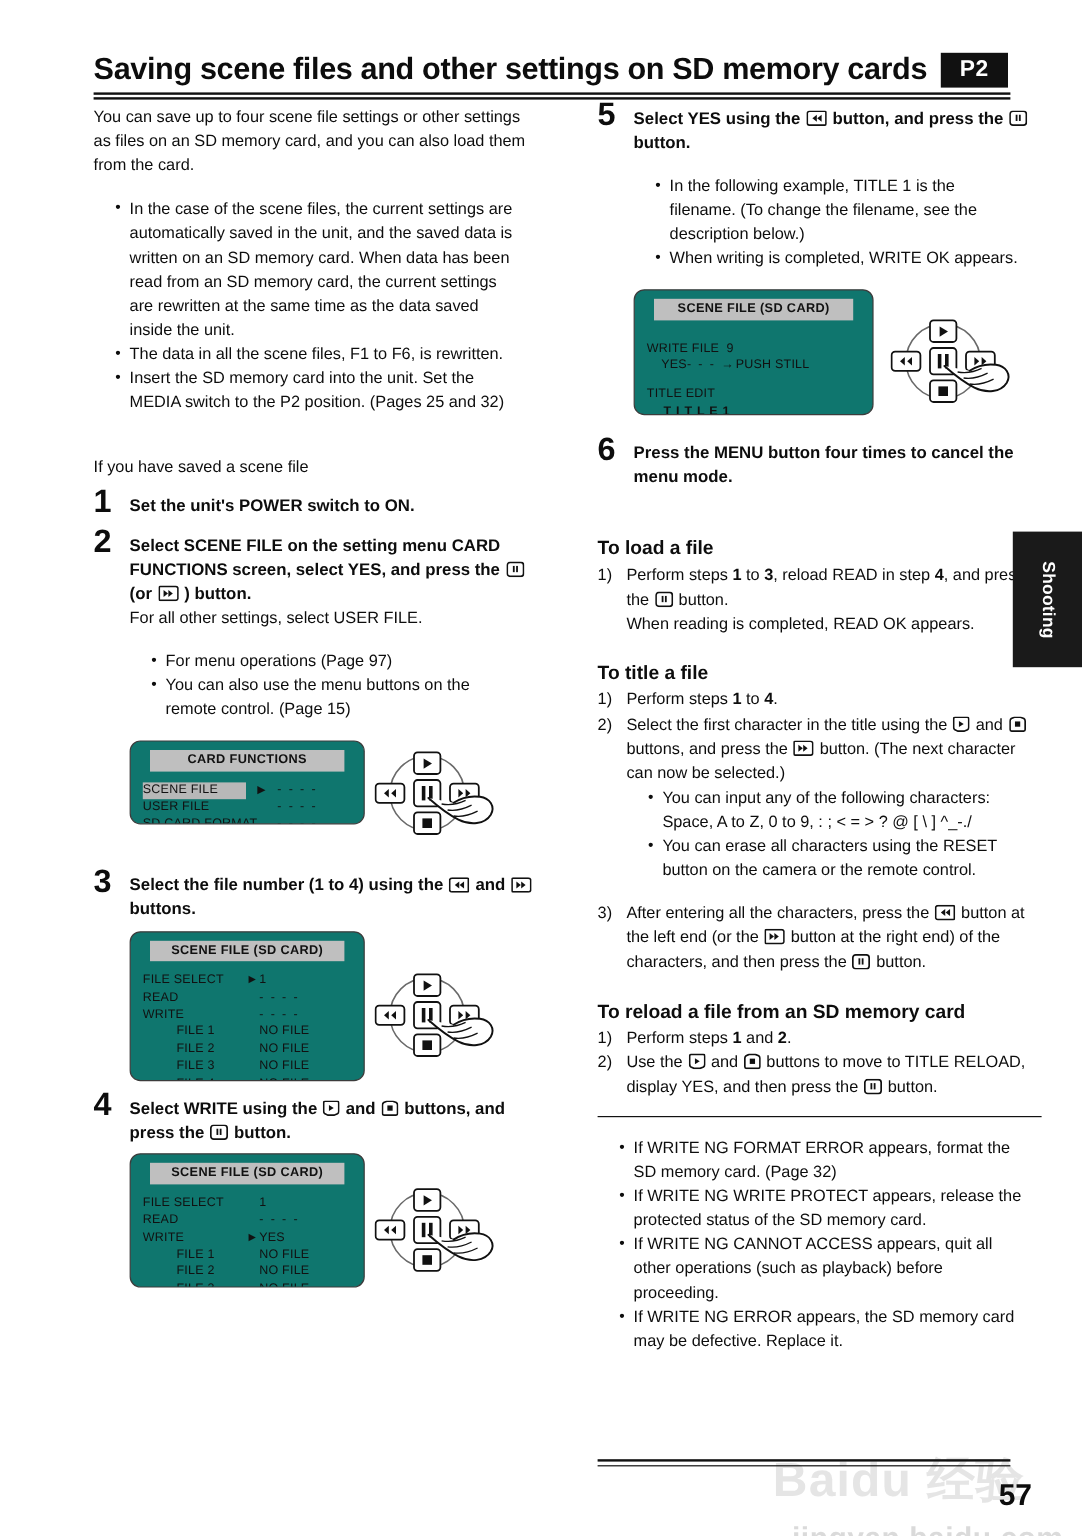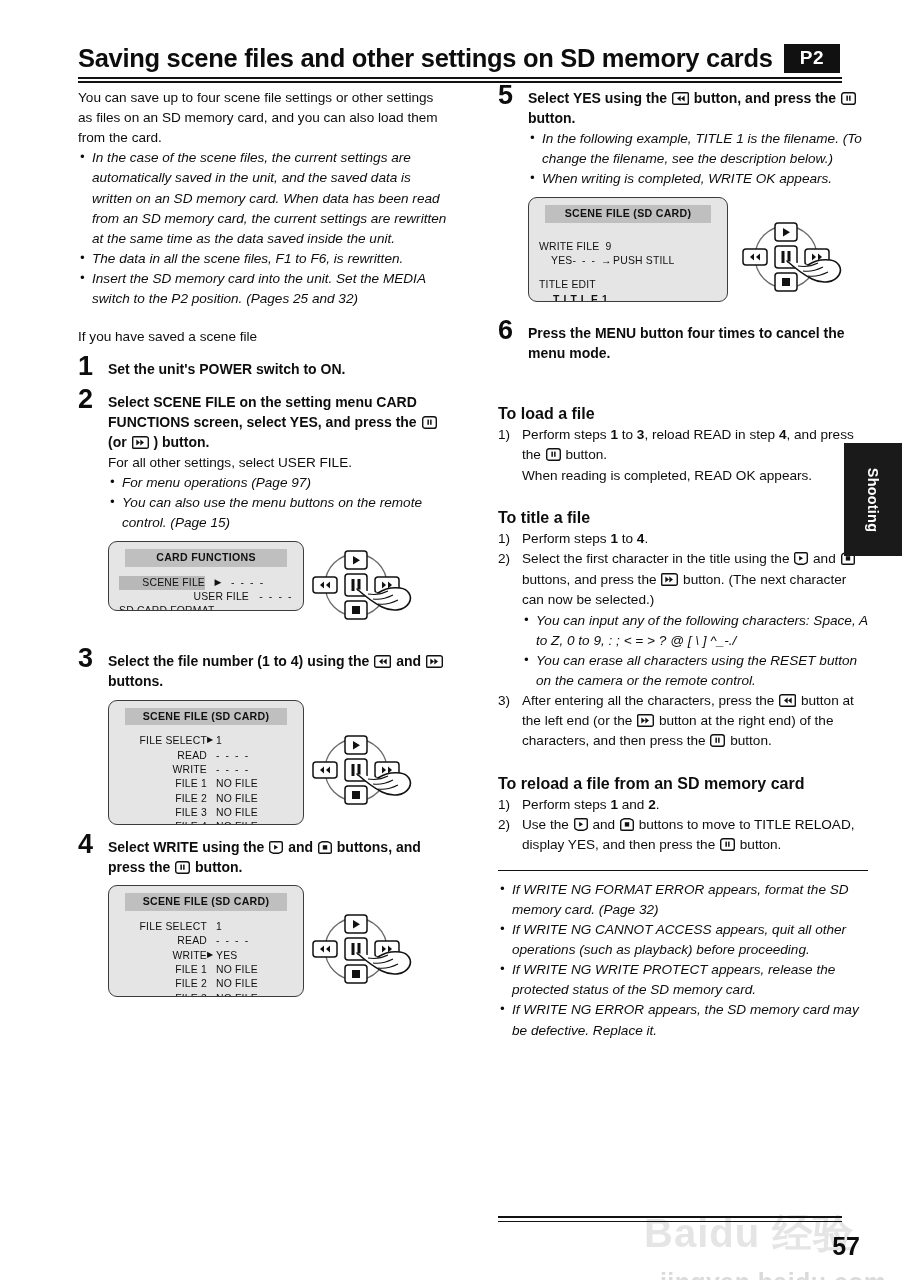--- a/index.html
+++ b/index.html
@@ -75,23 +75,22 @@
   .col-left  { left: 78px; }
   .col-right { left: 498px; }
 
   p.para {
     margin: 0 0 0 0;
   }
 
   
   ul.bullets {
     list-style: none;
-    margin: 0;
+    margin: 16px;
     padding: 0;
-    font-style: italic;
   }
   ul.bullets > li {
     position: relative;
     padding-left: 14px;
     margin: 0;
   }
   ul.bullets > li::before {
     content: "\2022";
     position: absolute;
     left: 2px;
@@ -159,21 +158,21 @@
   
   .figure {
     position: relative;
     margin-top: 8px;
     display: flex;
     align-items: flex-start;
   }
   .lcd {
     border: 1.6px solid #3c3c3c;
     border-radius: 9px;
-    background: #e5e5e5;
+    background: #0f766e;
     padding: 7px 10px 4px 10px;
     box-sizing: border-box;
     font-size: 10.4px;
     letter-spacing: 0.2px;
     line-height: 1.38;
     color: #111;
     overflow: hidden;
   }
   .lcd-title {
     background: #bfbfbf;
@@ -181,21 +180,21 @@
     font-weight: bold;
     font-size: 10.6px;
     letter-spacing: 0.3px;
     padding: 1px 0 2px 0;
     margin: 0 6px 9px 6px;
   }
   .lcd-row {
     display: flex;
     white-space: pre;
   }
-  .lcd-label { flex: 0 0 auto; text-align: right; }
+  .lcd-label { flex: 0 0 auto; }
   .lcd-val { flex: 0 0 auto; }
   .hl {
     background: #b8b8b8;
   }
   .dots { letter-spacing: 1.6px; }
 
   
   .pad {
     flex: 0 0 auto;
     margin-left: 8px;
@@ -328,21 +327,21 @@
         <li>You can also use the menu buttons on the remote control. (Page 15)</li>
       </ul>
 
       <div class="figure">
         <div class="lcd" style="width:196px;height:70px;">
           <div class="lcd-title">CARD FUNCTIONS</div>
           <div class="lcd-row">
             <span class="lcd-label hl" style="width:86px;">SCENE FILE</span><span style="width:26px;text-align:center;font-size:9px;">▶</span><span class="lcd-val dots">- - - -</span>
           </div>
           <div class="lcd-row">
-            <span class="lcd-label" style="width:86px;margin-left:44px;">USER FILE</span><span style="width:26px;"></span><span class="lcd-val dots">- - - -</span>
+            <span class="lcd-label" style="width:86px;">USER FILE</span><span style="width:26px;"></span><span class="lcd-val dots">- - - -</span>
           </div>
           <div class="lcd-row">
             <span class="lcd-label" style="width:86px;">SD CARD FORMAT</span><span style="width:26px;"></span><span class="lcd-val dots">- - - -</span>
           </div>
         </div>
         <div class="pad">
           <svg width="108" height="92" viewBox="0 0 108 92">
             <circle cx="44" cy="44" r="31" fill="none" stroke="#6a6a6a" stroke-width="1.3"></circle>
 
             <g>
@@ -660,22 +659,22 @@
               <rect x="5.4" y="3.6" width="1.5" height="5.2" fill="#111"></rect>
               <rect x="8.1" y="3.6" width="1.5" height="5.2" fill="#111"></rect>
             </svg></span><span> button.</span>
       </li>
     </ol>
 
     <div class="notes-rule"></div>
 
     <ul class="bullets">
       <li>If WRITE NG FORMAT ERROR appears, format the SD memory card. (Page 32)</li>
+      <li>If WRITE NG WRITE PROTECT appears, release the protected status of the SD memory card.</li>
       <li>If WRITE NG CANNOT ACCESS appears, quit all other operations (such as playback) before proceeding.</li>
-      <li>If WRITE NG WRITE PROTECT appears, release the protected status of the SD memory card.</li>
       <li>If WRITE NG ERROR appears, the SD memory card may be defective. Replace it.</li>
     </ul>
   </div>
 
   <div class="side-tab">
     <span>Shooting</span>
   </div>
 
   <div class="watermark">
     <div class="wm-main">Baidu 经验</div>

